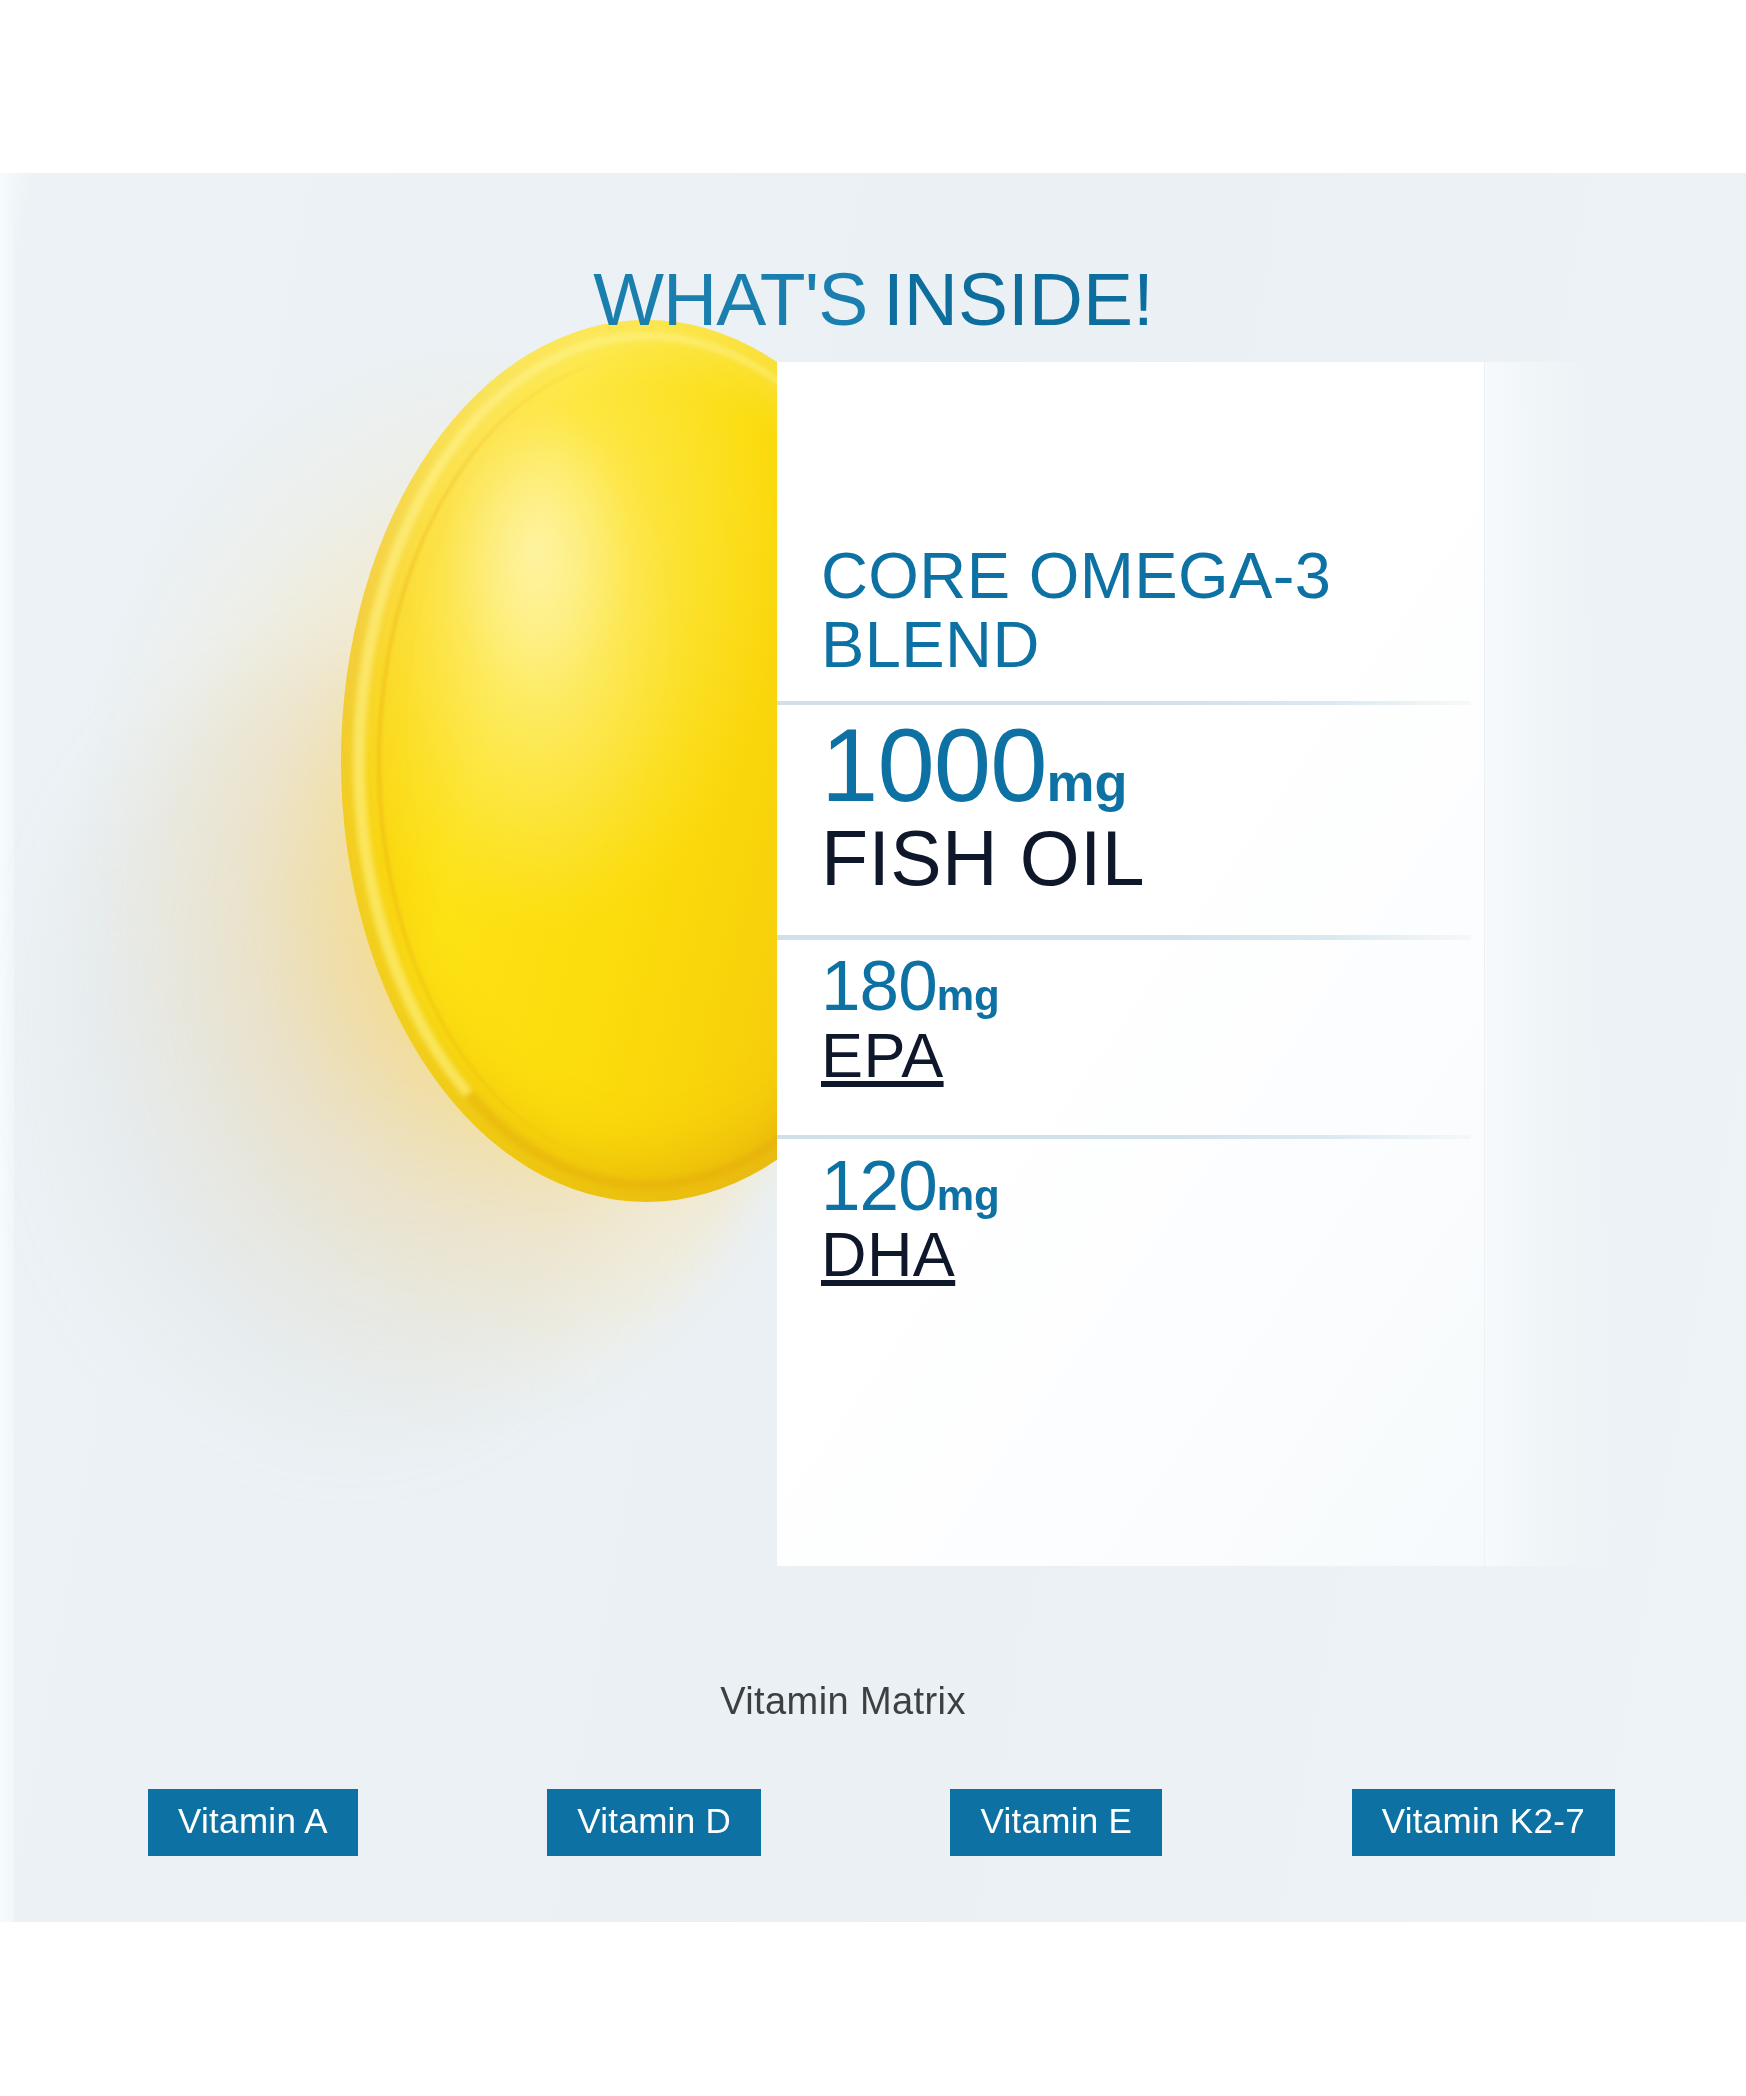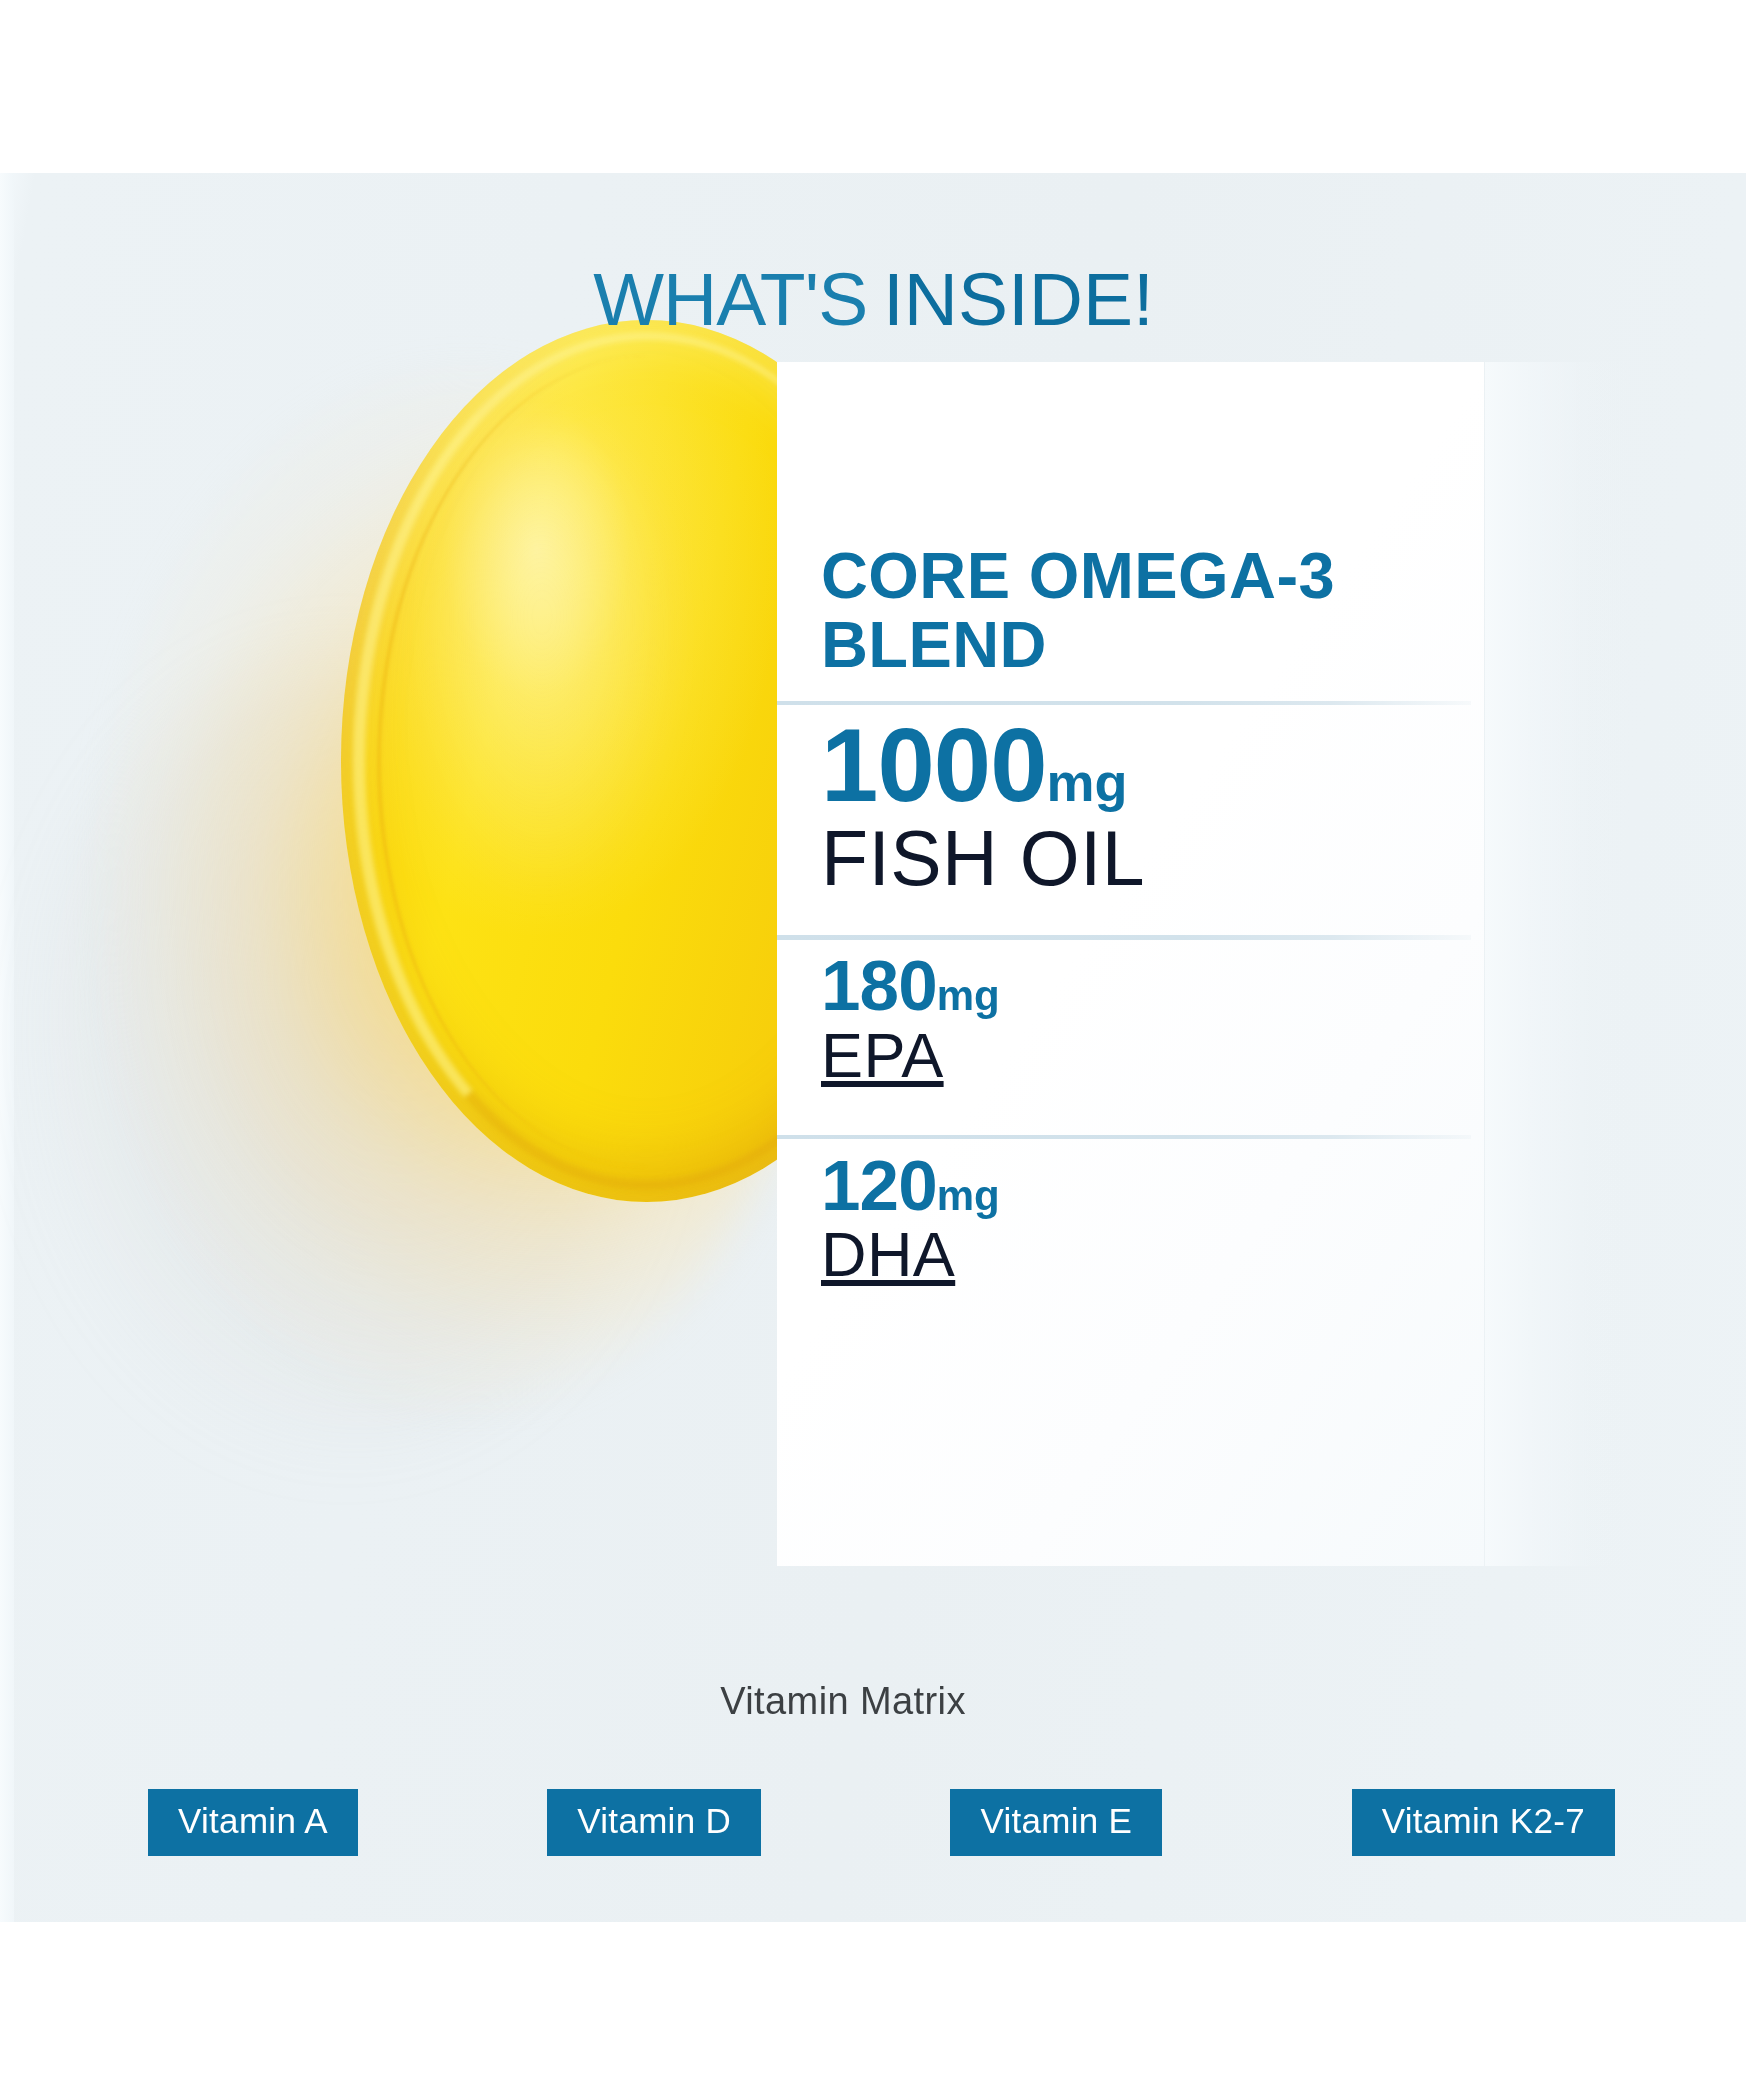--- a/index.html
+++ b/index.html
@@ -192,21 +192,21 @@
 
   
   .panel-inner {
     position: absolute;
     left: 821px;
     top: 542px;
     width: 699px;
   }
   .blend-title {
     font-size: 65px;
-    font-weight: 700;
+    font-weight: 400;
     line-height: 1.06;
     letter-spacing: 0.4px;
     color: #0d71a3;
     max-width: 611px;
   }
   .rule {
     height: 4.4px;
     background: linear-gradient(90deg,
       #cfe0ea 0%, #d2e2eb 58%, #dce8ef 80%, rgba(226, 236, 241, 0.25) 100%);
     margin: 21px 0 12.2px 0;
@@ -219,21 +219,21 @@
     margin-left: -44px;
     width: 694px;
   }
   .dose {
     line-height: 0.96;
     color: #0d71a3;
     white-space: nowrap;
   }
   .dose .num {
     font-size: 103px;
-    font-weight: 700;
+    font-weight: 400;
     letter-spacing: -0.9px;
   }
   .dose .unit {
     font-size: 54px;
     font-weight: 700;
     letter-spacing: 0px;
   }
   .dose-sub {
     font-size: 77px;
     font-weight: 400;

